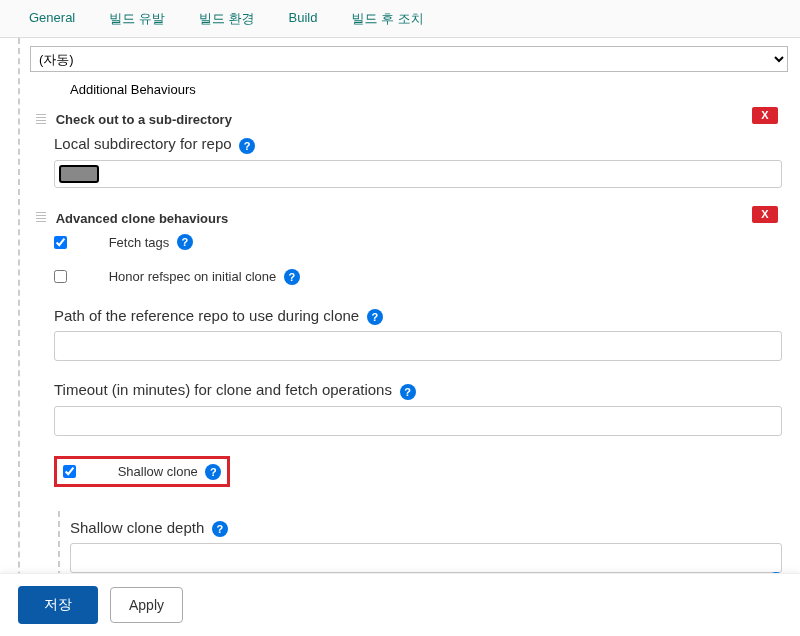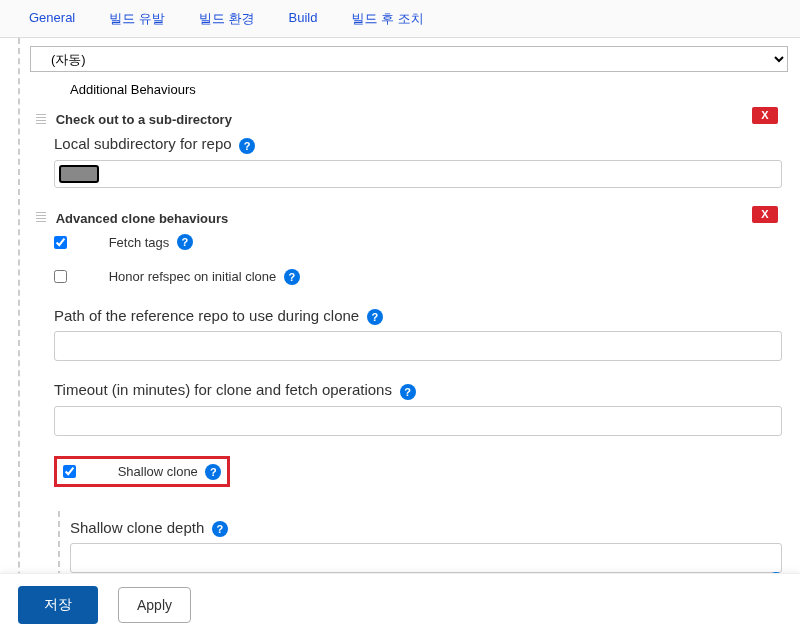--- a/index.html
+++ b/index.html
@@ -14,21 +14,21 @@
     position: relative;
   }
   .tabs {
     display: flex;
     border-bottom: 1px solid #ddd;
     background: #fafafa;
     padding-left: 12px;
   }
   .tab {
     padding: 9px 16px;
-    color: #1d4ed8;
+    color: #0f766e;
     cursor: pointer;
     border: 1px solid transparent;
     border-bottom: none;
     background: transparent;
     font-size: 13px;
   }
   .tab.active {
     background: #fff;
     border: 1px solid #ccc;
     border-bottom: 1px solid #fff;
@@ -46,21 +46,21 @@
     padding-left: 10px;
   }
   .select-row {
     padding: 8px 0 6px 0;
   }
   select.wide {
     width: 100%;
     height: 26px;
     border: 1px solid #bbb;
     background: #fff;
-    padding: 2px 16px;
+    padding: 2px 4px;
     font-size: 13px;
   }
   .section-label {
     font-size: 13px;
     color: #000000;
     padding: 4px 0 8px 0;
     margin-left: 40px;
   }
   .behaviour-block {
     position: relative;
@@ -179,21 +179,21 @@
   }
   .bottom-bar {
     position: absolute;
     bottom: 0;
     left: 0;
     right: 0;
     background: #fff;
     border-top: 1px solid #eee;
     padding: 12px 18px;
     display: flex;
-    gap: 20px;
+    gap: 12px;
     align-items: center;
     box-shadow: 0 -2px 6px rgba(0,0,0,0.06);
   }
   .bottom-card {
     position: absolute;
     bottom: 0;
     left: 6px;
     width: 200px;
     height: 58px;
     border: 1px solid #ddd;

